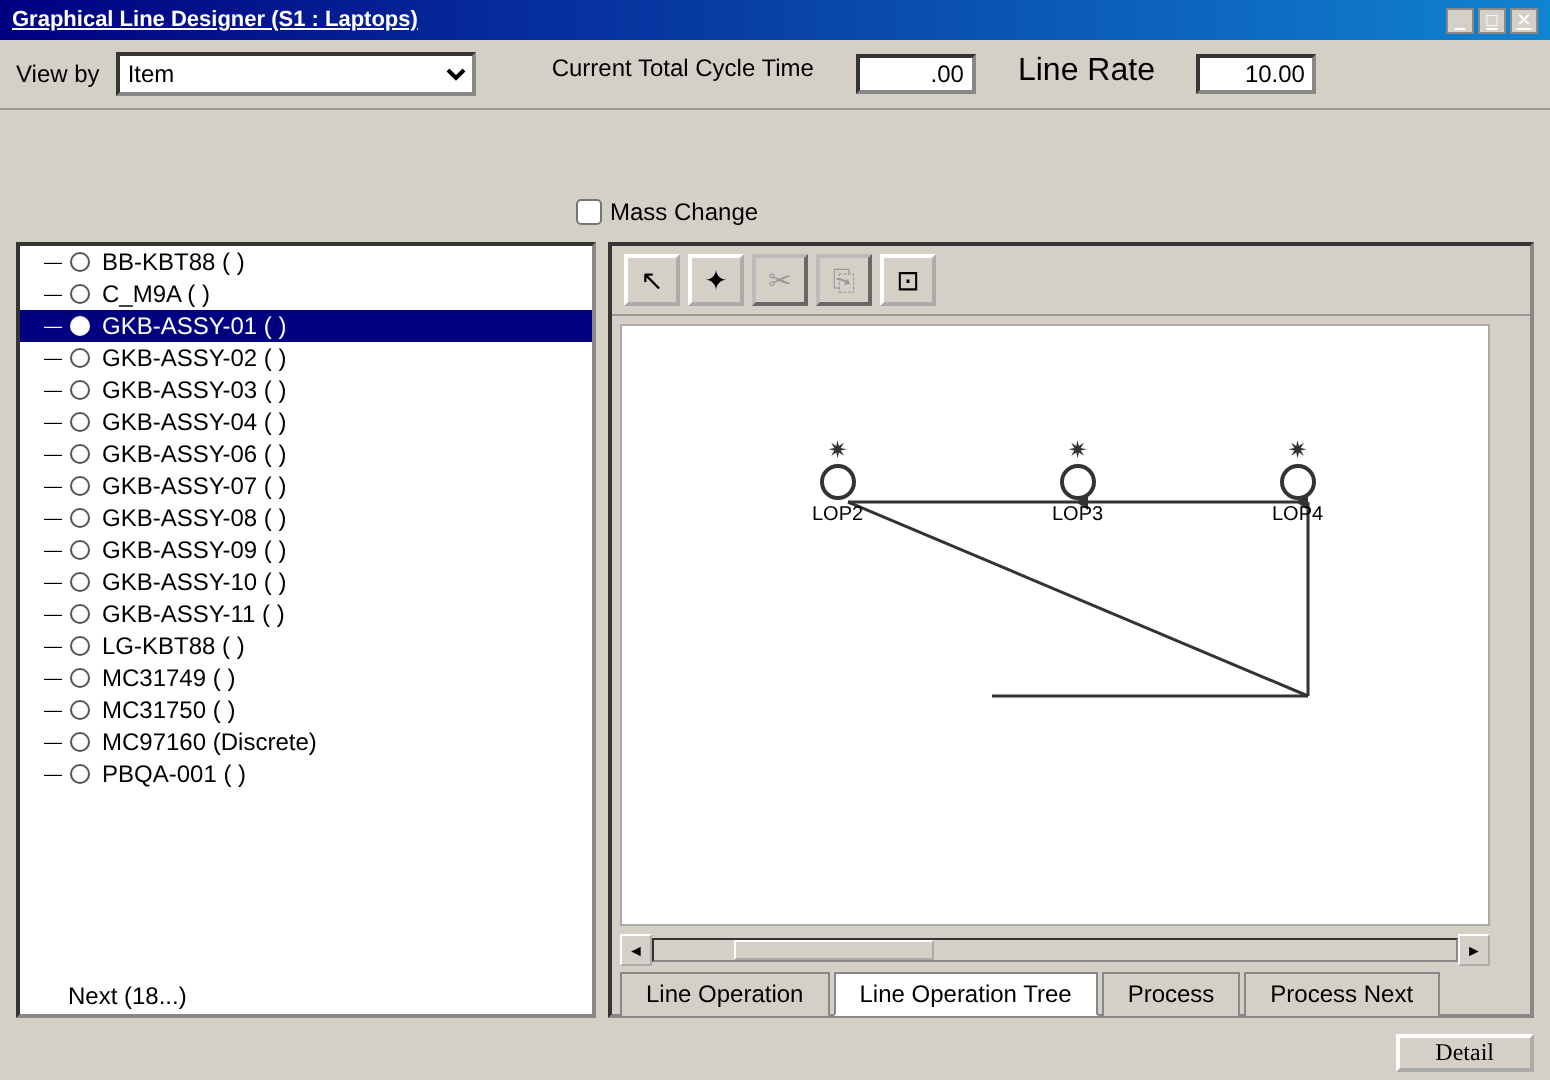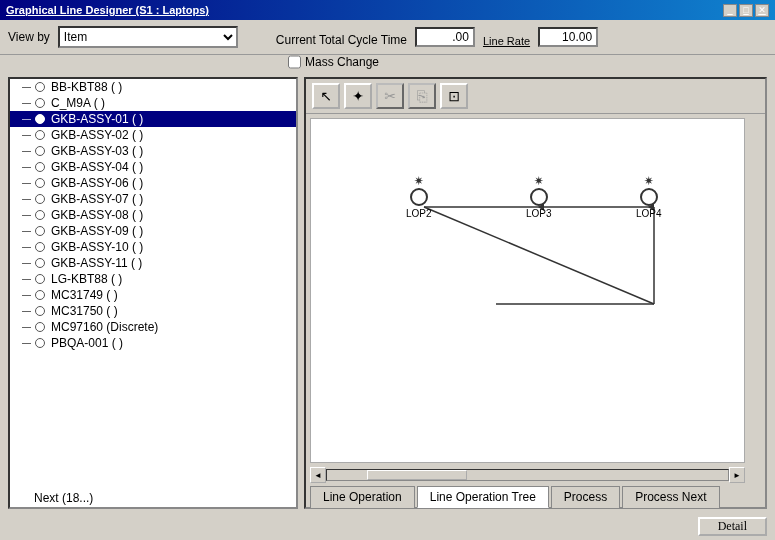--- a/index.html
+++ b/index.html
@@ -60,39 +60,39 @@
     }
     .toolbar select {
       width: 180px;
       height: 22px;
       font-size: 12px;
       background: white;
       border: 2px inset #888;
     }
     .cycle-time-area {
       display: flex;
-      align-items: flex-end;
-      gap: 8px;
+      align-items: flex-start;
+      gap: 21px;
       margin-left: 30px;
     }
     .cycle-time-label {
       font-size: 12px;
     }
     .cycle-time-value {
       width: 60px;
       height: 20px;
       background: white;
       border: 2px inset #888;
       display: flex;
       align-items: center;
       justify-content: flex-end;
       padding-right: 4px;
       font-size: 12px;
     }
-    .rate-label { font-size: 11px; text-decoration: underline; }
+    .rate-label { font-size: 16px; }
     .rate-value {
       width: 60px;
       height: 20px;
       background: white;
       border: 2px inset #888;
       display: flex;
       align-items: center;
       justify-content: flex-end;
       padding-right: 4px;
       font-size: 12px;
@@ -100,20 +100,21 @@
     .sub-toolbar {
       display: flex;
       align-items: center;
       padding: 0px 8px 4px 8px;
       gap: 4px;
     }
     .mass-change {
       display: flex;
       gap: 4px;
       margin-left: 280px;
+      margin-top: 44px;
     }
     .content-area {
       display: flex;
       flex: 1;
       padding: 4px 8px;
       gap: 6px;
       overflow: hidden;
     }
     
     .left-panel {

